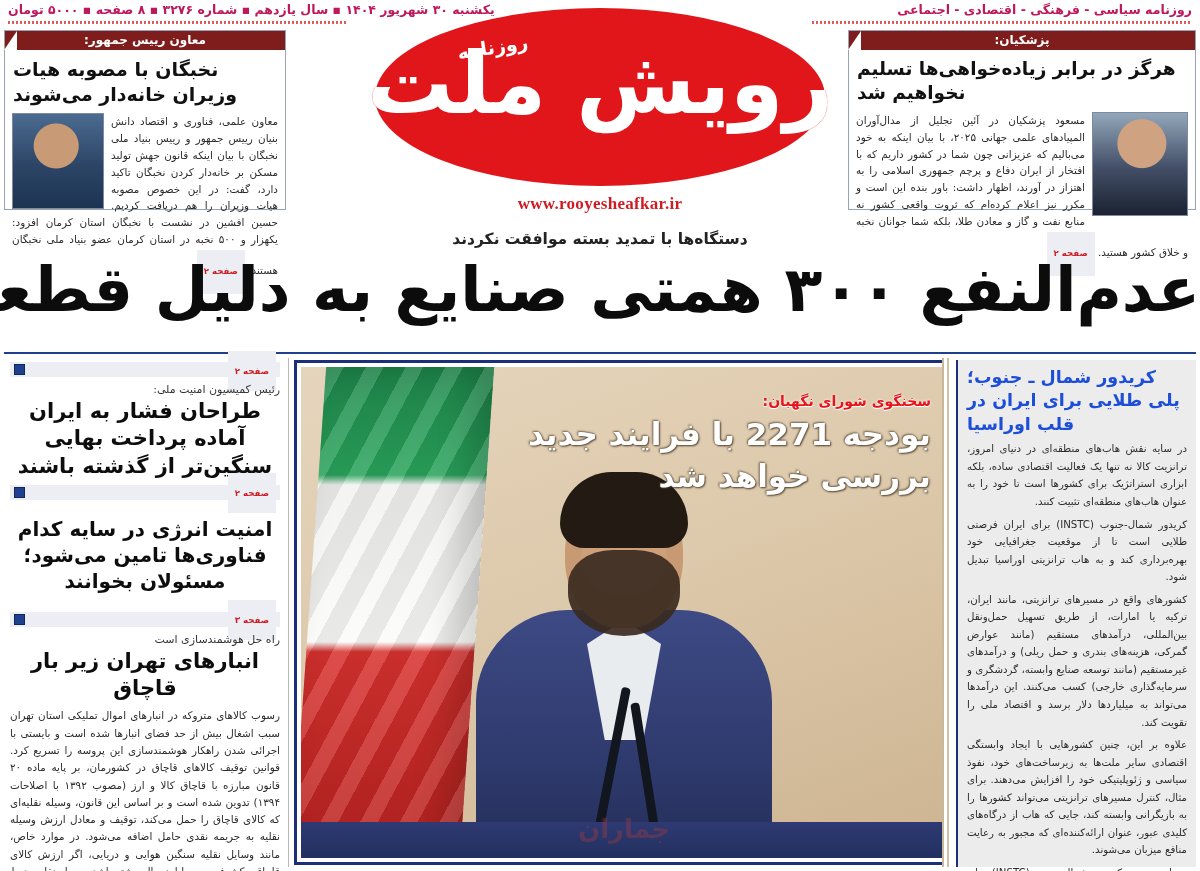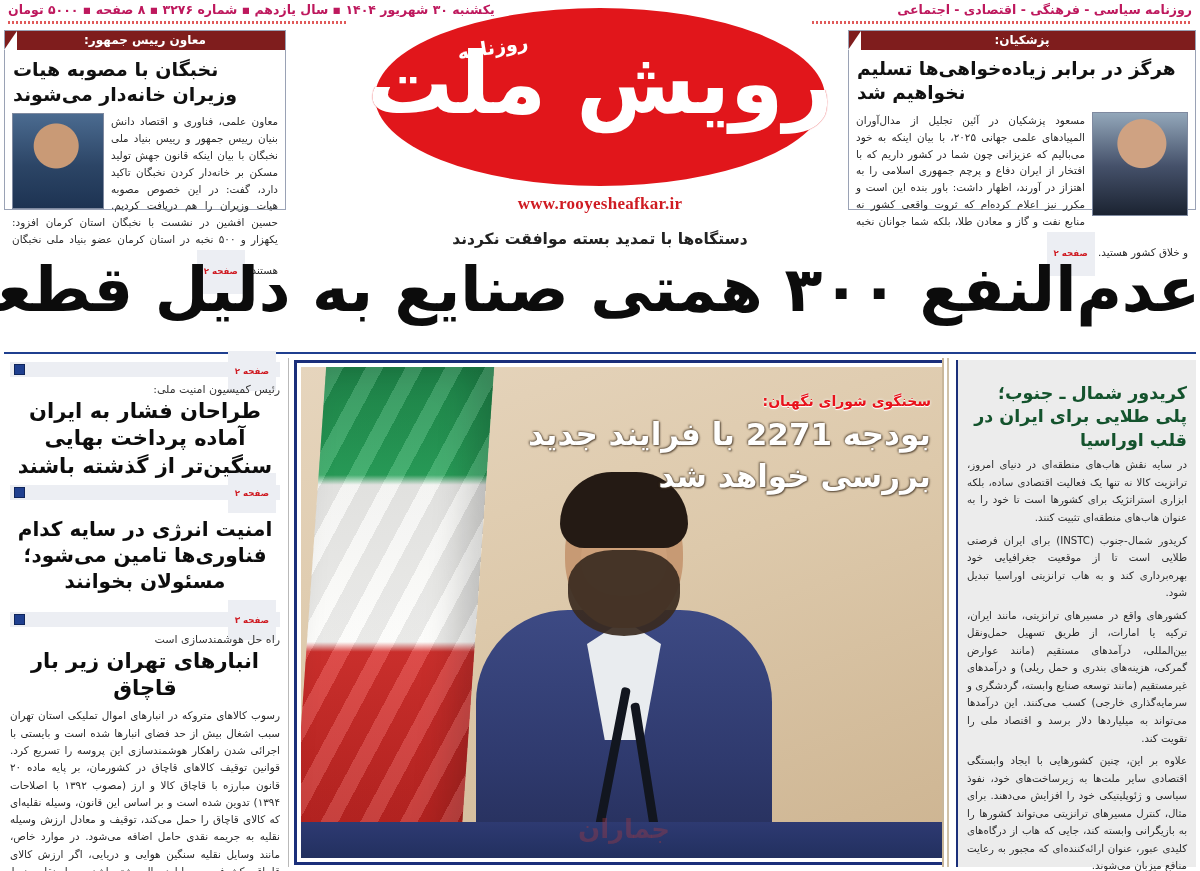--- a/index.html
+++ b/index.html
@@ -222,22 +222,22 @@
     text-shadow: 0 0 2px #6a5a46, 1px 1px 2px rgba(60,45,30,.85), -1px -1px 2px rgba(60,45,30,.55);
   }
 
   
   .col-right {
     position: absolute; top: 360px; right: 4px; width: 240px; height: 507px;
     background: #ececec; border-left: 2px solid #1b2f7a;
     padding: 6px 9px 4px 9px;
   }
   .col-right .r-title {
-    font-size: 17.5px; font-weight: 700; color: #14532d; text-align: right;
-    line-height: 1.34; letter-spacing: -.4px; margin-bottom: 4px; margin-top: 16px;
+    font-size: 17.5px; font-weight: 700; color: #1d4ed8; text-align: left;
+    line-height: 1.34; letter-spacing: -.4px; margin-bottom: 4px;
   }
   .col-right .r-body {
     font-size: 10.2px; line-height: 1.72; color: #2b2b2b;
     text-align: justify; direction: rtl; margin-bottom: 5px;
   }
   .vlines {
     position: absolute; top: 358px; right: 246px; width: 12px; height: 509px;
     background: repeating-linear-gradient(to right,
       #c9b79a 0 2px, #ffffff 2px 5px, #cfc1a8 5px 7px, #ffffff 7px 12px);
   }

